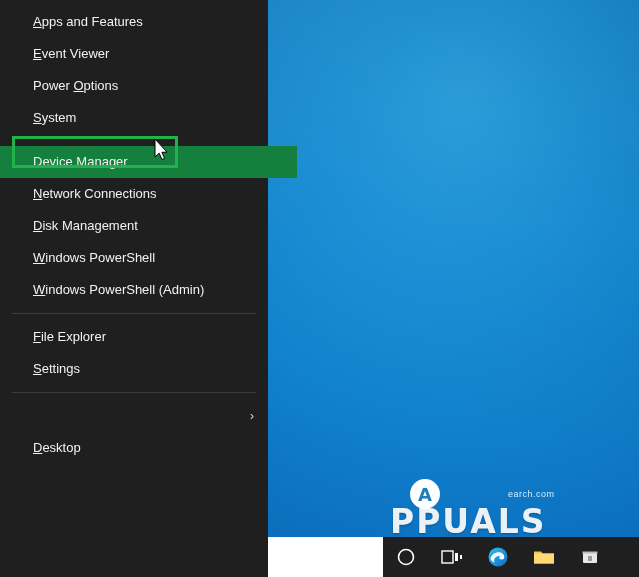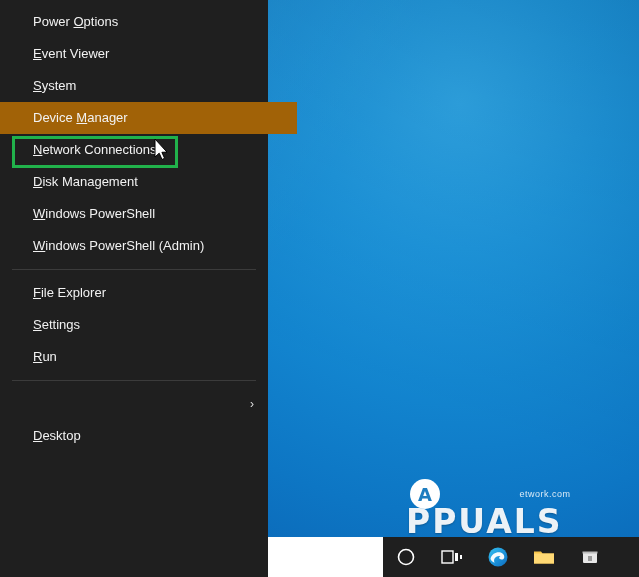--- a/index.html
+++ b/index.html
@@ -84,22 +84,23 @@
     color: #f2f2f2;
     font-size: 13px;
     white-space: nowrap;
     position: relative;
     cursor: default;
   }
   .winx-item .acc {
     text-decoration: underline;
   }
   .winx-item.highlight {
-    background: #a16207;
+    background: #15803d;
     width: 264px;
+    margin-top: 12px;
   }
   .winx-sep {
     height: 1px;
     background: #3b3b3b;
     margin: 7px 12px 7px 12px;
   }
   .winx-item .chev {
     position: absolute;
     right: 14px;
     top: 0;
@@ -140,21 +141,20 @@
     user-select: none;
   }
   .wm-text {
     font-family: "DejaVu Sans", sans-serif;
     font-weight: bold;
     font-size: 33px;
     letter-spacing: 2px;
     color: rgba(255,255,255,0.92);
     text-shadow: 0 1px 2px rgba(0,0,0,0.25);
     line-height: 1;
-    margin-left: 16px;
   }
   .wm-badge {
     position: absolute;
     left: 20px;
     top: -26px;
     width: 30px;
     height: 30px;
     border-radius: 50%;
     background: #ffffff;
     display: flex;
@@ -178,21 +178,21 @@
 </head>
 <body>
 
 <div id="root">
 
   <div class="desktop"></div>
 
   <div class="watermark">
     <div class="wm-badge">A</div>
     <div class="wm-text">PPUALS</div>
-    <div class="wm-sub">etwork.com</div>
+    <div class="wm-sub">earch.com</div>
   </div>
 
   <div class="taskbar">
     <div class="taskbar-left"></div>
 
     <div class="tb-item">
       <svg width="20" height="20" viewBox="0 0 20 20">
         <circle cx="10" cy="10" r="7.5" fill="none" stroke="#ffffff" stroke-width="1.6"></circle>
       </svg>
     </div>
@@ -231,36 +231,36 @@
         <path d="M3 6h14v9a1 1 0 0 1-1 1H4a1 1 0 0 1-1-1z" fill="#e8e8e8"></path>
         <path d="M2.5 4.5h15v2h-15z" fill="#bdbdbd"></path>
         <path d="M8 9h4v5H8z" fill="#9a9a9a"></path>
       </svg>
     </div>
   </div>
 
   <div class="winx">
 
     <div>
+      <div class="winx-item"><span><span class="acc">A</span>pps and Features</span></div>
+      <div class="winx-item"><span><span class="acc">E</span>vent Viewer</span></div>
       <div class="winx-item"><span>Power <span class="acc">O</span>ptions</span></div>
-      <div class="winx-item"><span><span class="acc">E</span>vent Viewer</span></div>
       <div class="winx-item"><span><span class="acc">S</span>ystem</span></div>
       <div class="winx-item highlight"><span>Device <span class="acc">M</span>anager</span></div>
       <div class="winx-item"><span><span class="acc">N</span>etwork Connections</span></div>
       <div class="winx-item"><span><span class="acc">D</span>isk Management</span></div>
       <div class="winx-item"><span><span class="acc">W</span>indows PowerShell</span></div>
       <div class="winx-item"><span><span class="acc">W</span>indows PowerShell (Admin)</span></div>
     </div>
 
     <div class="winx-sep"></div>
 
     <div>
       <div class="winx-item"><span><span class="acc">F</span>ile Explorer</span></div>
       <div class="winx-item"><span><span class="acc">S</span>ettings</span></div>
-      <div class="winx-item"><span><span class="acc">R</span>un</span></div>
     </div>
 
     <div class="winx-sep"></div>
 
     <div>
       <div class="winx-item">
         <span class="chev">›</span>
       </div>
       <div class="winx-item"><span><span class="acc">D</span>esktop</span></div>
     </div>

